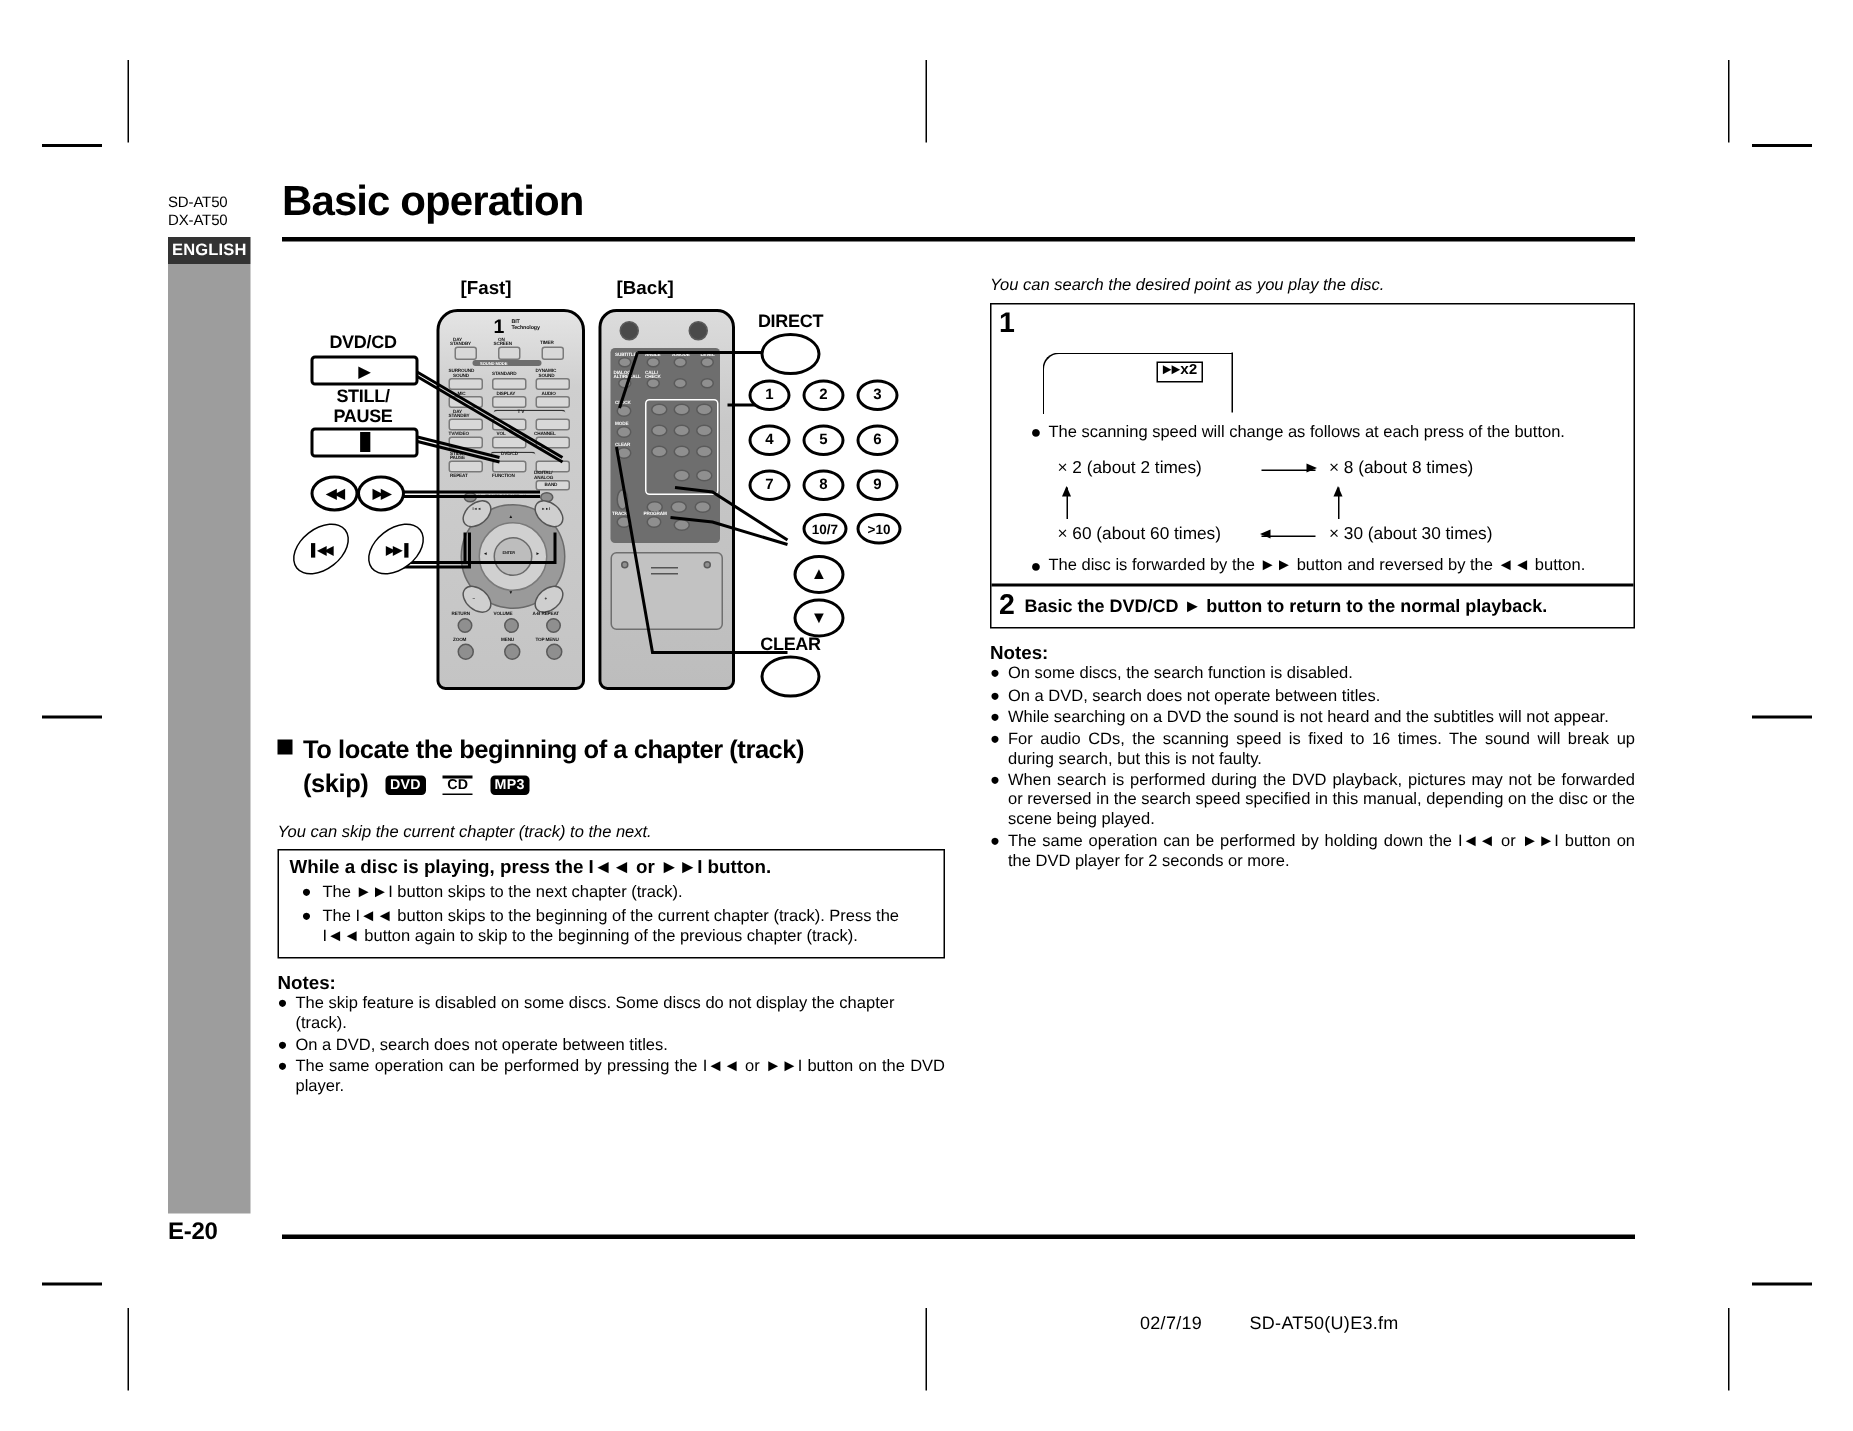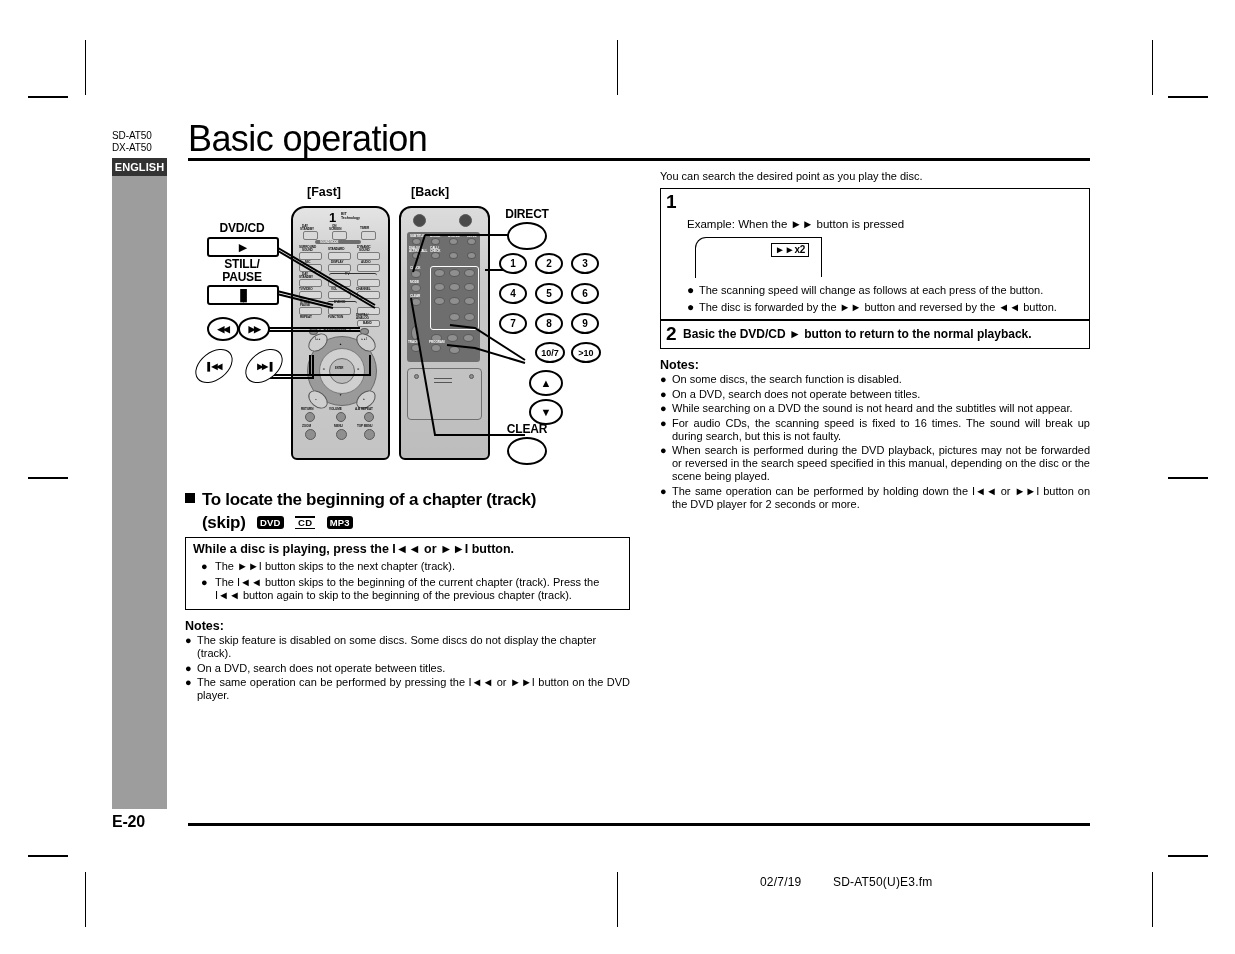--- a/index.html
+++ b/index.html
@@ -35,21 +35,21 @@
     background:#9d9d9d;
   }
   #page-number{
     position:absolute;left:112px;top:813px;
     font-size:16px;font-weight:bold;letter-spacing:-0.2px;
   }
 
   
   #doc-title{
     position:absolute;left:188px;top:118px;
-    font-size:36px;font-weight:normal;letter-spacing:-0.6px;
+    font-size:28px;font-weight:bold;letter-spacing:-0.6px;
   }
   #title-rule{
     position:absolute;left:188px;top:158px;width:902px;height:3px;background:#000;
   }
   #footer-rule{
     position:absolute;left:188px;top:823px;width:902px;height:2.5px;background:#000;
   }
 
   
   #print-footer{
@@ -63,21 +63,21 @@
   #col-left{left:185px;top:180px;width:445px;}
   #col-right{left:660px;top:168px;width:430px;}
 
   
   .sec-head{
     font-size:17px;font-weight:bold;line-height:21px;letter-spacing:-0.3px;
     display:block;
   }
   .sq{display:inline-block;width:10px;height:10px;background:#000;margin-right:7px;vertical-align:2px;}
   .lead{
-    font-size:11px;line-height:13px;margin-top:2px;
+    font-size:11px;line-height:13px;margin-top:16px;font-style:italic;
   }
 
   
   .badge{display:inline-block;vertical-align:2px;margin-left:7px;position:relative;}
   .badge-dvd,.badge-mp3{
     background:#000;color:#fff;font-size:9.5px;font-weight:bold;
     padding:1px 3px 1px 3px;border-radius:3px;letter-spacing:0.2px;line-height:10px;
   }
   .badge-cd{
     color:#000;font-size:9.5px;font-weight:bold;letter-spacing:0.2px;line-height:10px;
@@ -111,21 +111,21 @@
 
   
   .notes-h{font-size:12.5px;font-weight:bold;margin-top:9px;}
   .notes{list-style:none;margin:1px 0 0 0;padding:0;}
   .notes li{font-size:11px;line-height:13px;display:flex;margin-top:1.5px;}
   .notes li .dot{flex:none;width:12px;}
   .notes li .ntxt{flex:1;}
   .just{text-align:justify;}
 
   
-  #tv-illus{position:relative;height:44px;margin:6px 0 2px 8px;}
+  #tv-illus{position:relative;height:44px;margin:6px 0 2px 8px;font-family:Liberation Mono, monospace;}
   #tv-corner{
     position:absolute;left:0;top:0;width:126px;height:40px;
     border:1.6px solid #000;border-right:none;border-bottom:none;
     border-top-left-radius:11px;
   }
   #tv-corner2{
     position:absolute;left:126px;top:0;width:4px;height:40px;
     border-left:1.6px solid #000;
   }
   #speed-indicator{
@@ -469,20 +469,21 @@
   <div class="col" id="col-left" style="top:489px;">
 
     <div class="sec-head">
       <span class="sq"></span><span>To locate the beginning of a chapter (track)</span><br>
       <span style="margin-left:17px;">(skip)</span>
       <span class="badge"><span class="badge-dvd">DVD</span></span>
       <span class="badge"><span class="badge-cd">CD</span></span>
       <span class="badge"><span class="badge-mp3">MP3</span></span>
     </div>
 
+    <div class="lead">You can skip the current chapter (track) to the next.</div>
 
     <div class="onebox">
       <div class="hd">While a disc is playing, press the I◄◄ or ►►I button.</div>
       <ul>
         <li>
             <span class="dot">●</span>
             <span>The ►►I button skips to the next chapter (track).</span>
           </li>
         <li>
             <span class="dot">●</span>
@@ -513,33 +514,43 @@
 
     <div class="lead">You can search the desired point as you play the disc.</div>
 
     <div class="procbox">
 
       <div class="proc-step">
         <div class="step-num">1</div>
       </div>
 
       <div class="proc-body">
-        <div class="proc-sub">Example: When the ►► button is pressed</div>
 
         <div id="tv-illus">
           <div id="tv-corner"></div>
           <div id="tv-corner2"></div>
           <div id="speed-indicator">►►x2</div>
         </div>
 
         <div class="bull">
           <span class="dot">●</span>
           <span class="btxt">The scanning speed will change as follows at each press of the button.</span>
         </div>
 
+        <div id="speed-cycle">
+          <div class="sc-lab" style="left:14px;top:0px;">× 2 (about 2 times)</div>
+          <div class="sc-lab" style="left:195px;top:0px;">× 8 (about 8 times)</div>
+          <div class="sc-lab" style="left:14px;top:44px;">× 60 (about 60 times)</div>
+          <div class="sc-lab" style="left:195px;top:44px;">× 30 (about 30 times)</div>
+
+          <div class="arr-h ah-r" style="left:150px;top:7px;width:36px;"></div>
+          <div class="arr-h ah-l" style="left:150px;top:51px;width:36px;"></div>
+          <div class="arr-v av-u" style="left:20px;top:19px;height:21px;"></div>
+          <div class="arr-v av-u" style="left:201px;top:19px;height:21px;"></div>
+        </div>
 
         <div class="bull">
           <span class="dot">●</span>
           <span class="btxt">The disc is forwarded by the ►► button and reversed by the ◄◄ button.</span>
         </div>
       </div>
 
       <div class="divider"></div>
 
       <div class="proc-step" style="padding-bottom:5px;">

